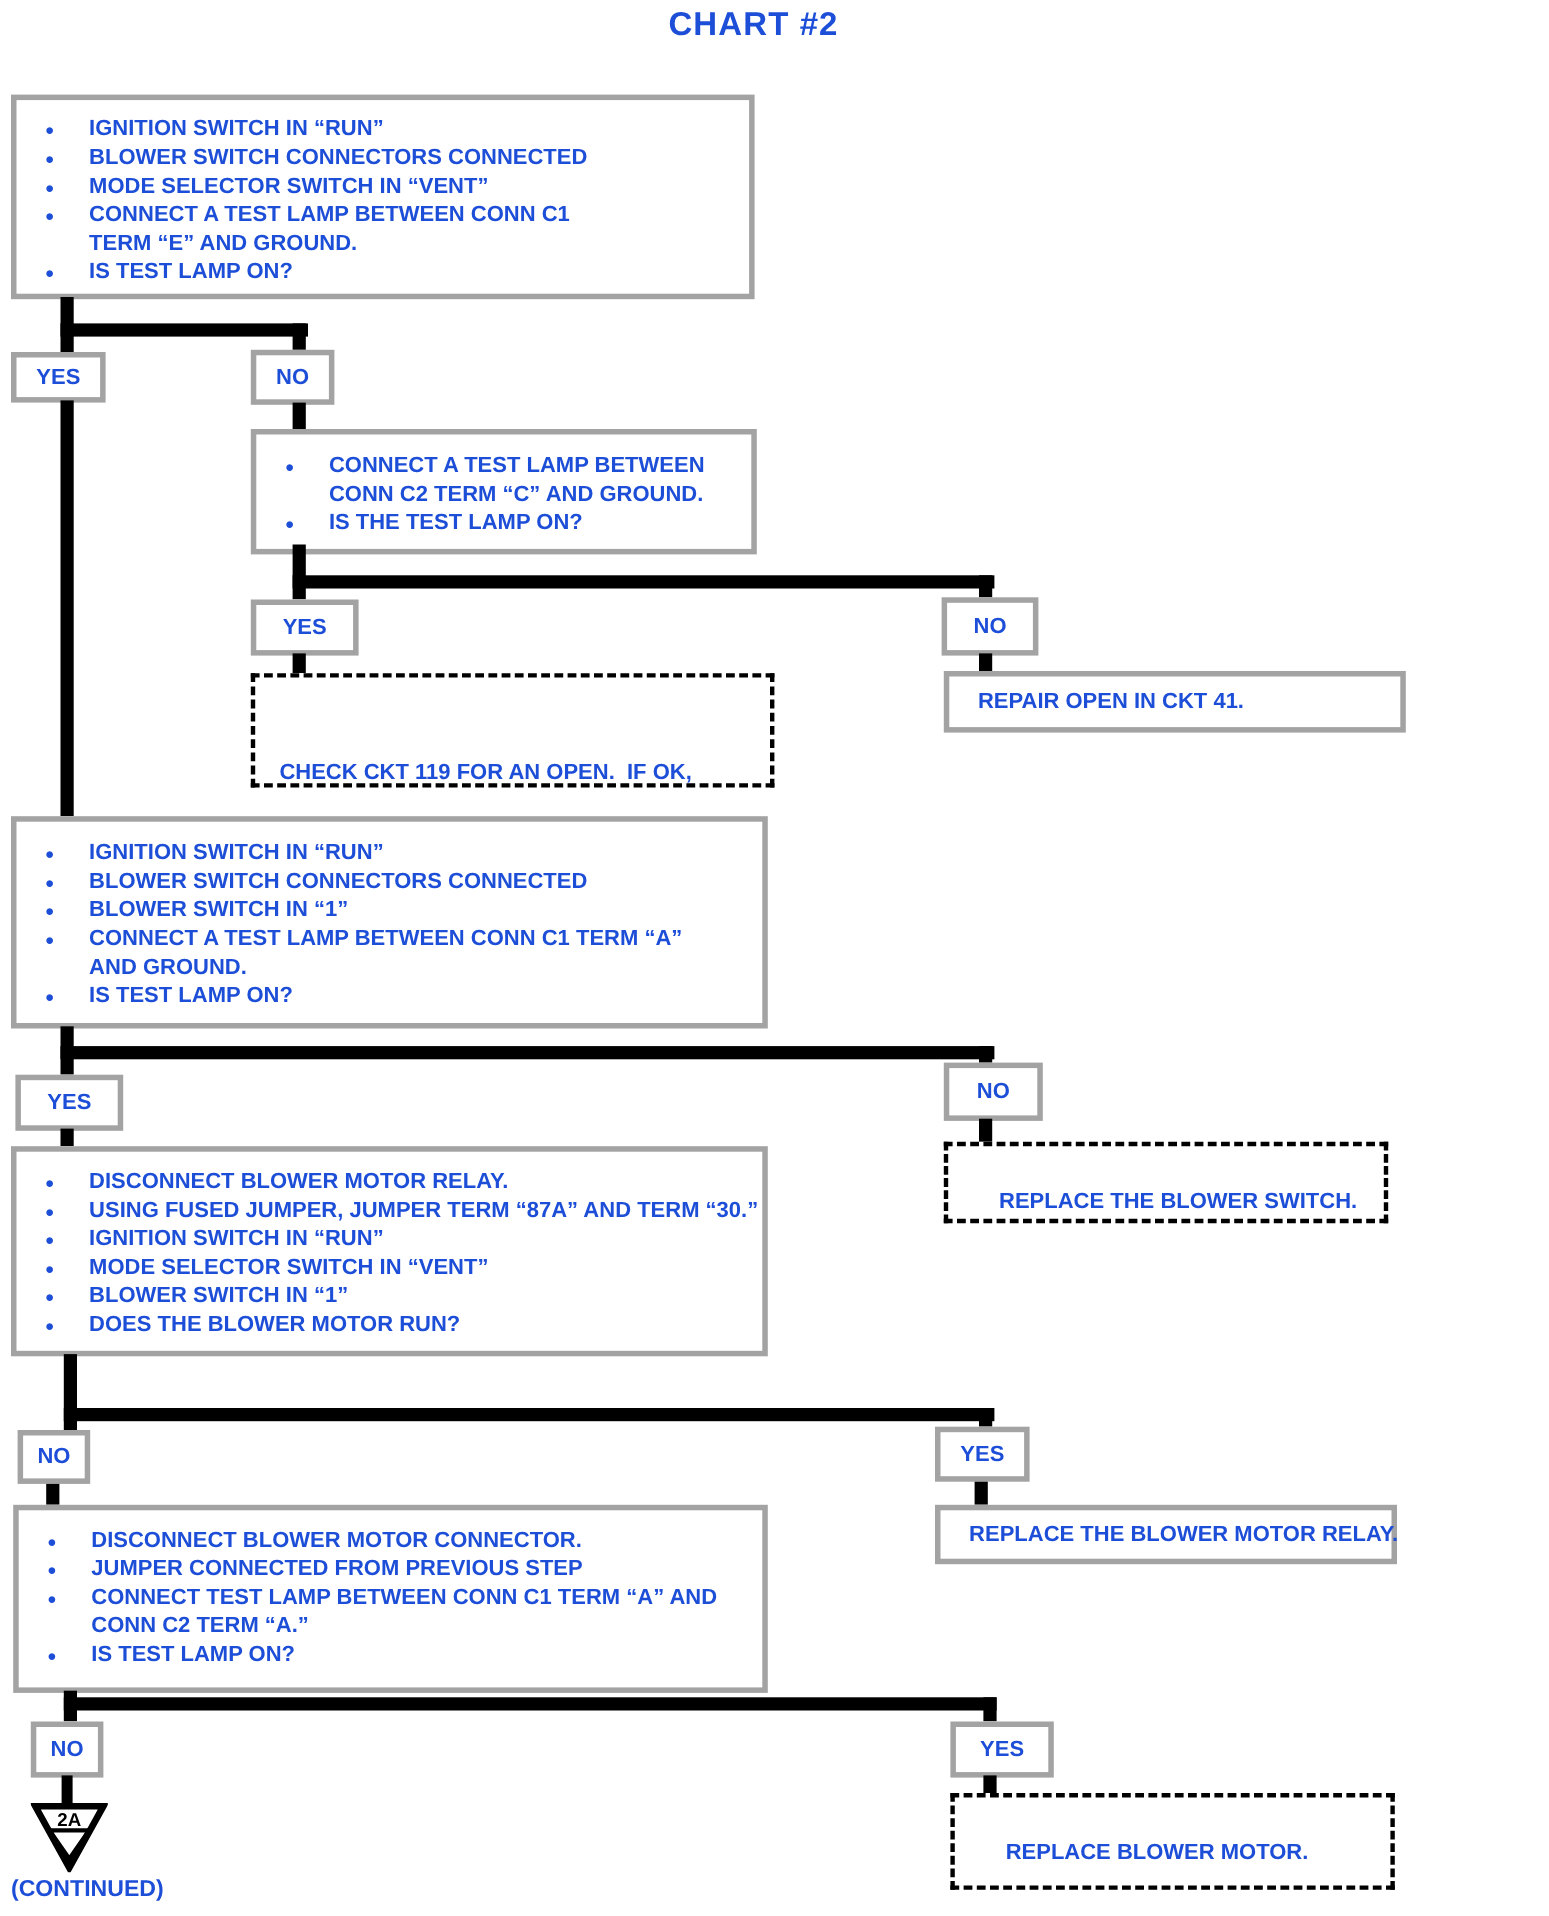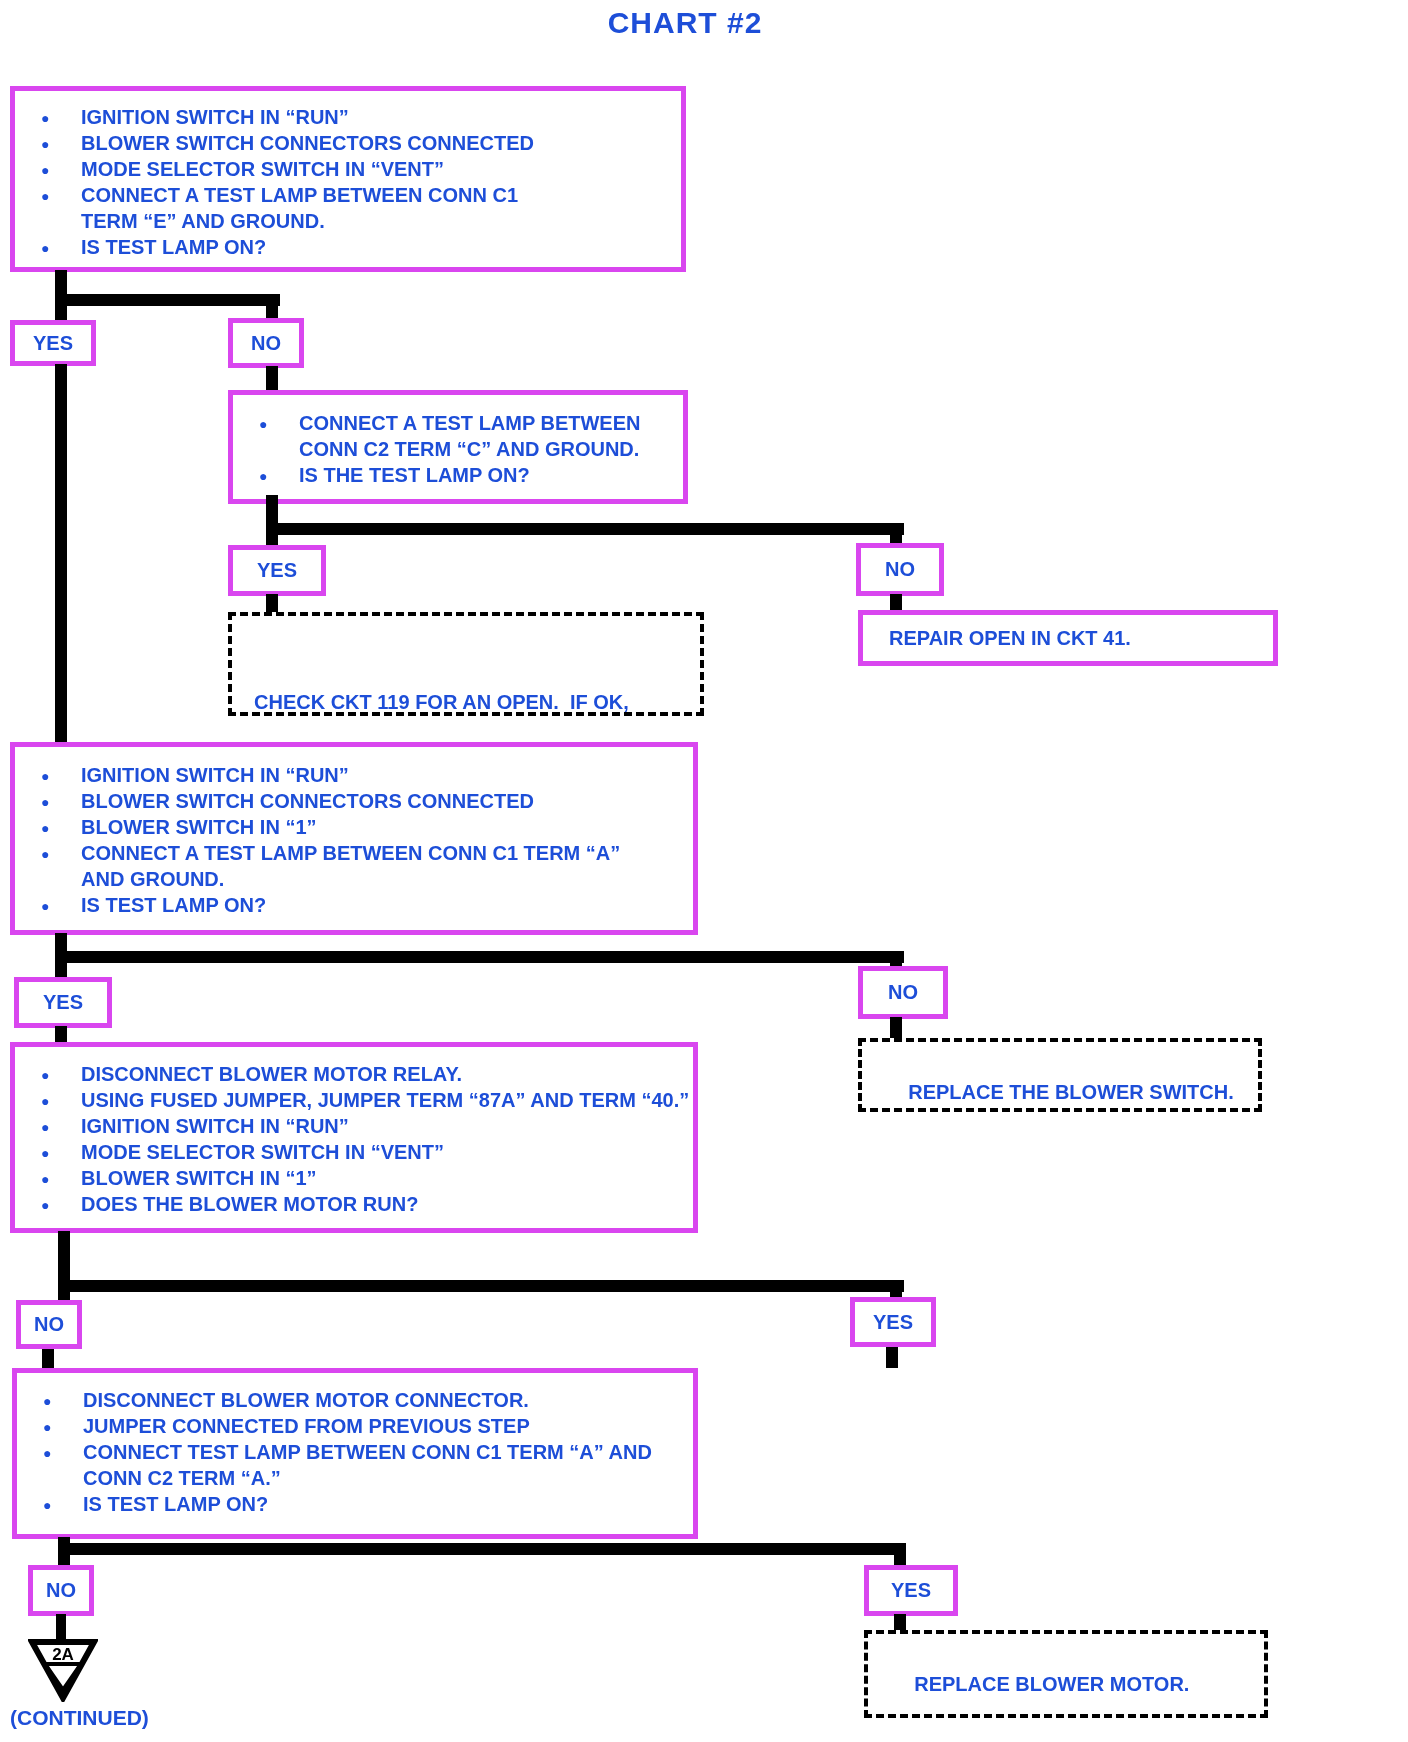--- a/index.html
+++ b/index.html
@@ -3,21 +3,21 @@
 <meta charset="utf-8">
 <style>
   html,body{margin:0;padding:0;background:#fff;}
   .canvas{
     position:relative;width:1408px;height:1742px;background:#ffffff;
     font-family:"Liberation Sans",sans-serif;font-weight:bold;color:#1d4ed8;
     overflow:hidden;
   }
   .title{position:absolute;left:0;top:6px;width:1370px;text-align:center;font-size:30px;letter-spacing:1px;}
   .subtitle{position:absolute;left:0;top:44px;width:1370px;text-align:center;font-size:24px;}
-  .box{position:absolute;border:5px solid #d946ef;background:#fff;box-sizing:border-box;}
+  .box{position:absolute;border:5px solid #a3a3a3;background:#fff;box-sizing:border-box;}
   .dashedbox{position:absolute;border:4px dashed #000;background:#fff;box-sizing:border-box;}
   .wire{position:absolute;background:#000;}
   .step{font-size:20px;line-height:26px;padding:13px 6px 0 66px;}
   .li{position:relative;white-space:pre;}
   .li::before{content:"●";position:absolute;left:-40px;top:1px;font-size:14px;}
   .li.cont::before{content:none;}
   .tag{display:flex;align-items:center;justify-content:center;font-size:20px;}
   .term{font-size:20px;display:flex;align-items:center;white-space:pre;}
   .term-pad{padding-left:26px;}
   .dterm{font-size:20px;white-space:pre;padding:16px 0 0 24px;}
@@ -106,41 +106,44 @@
 
   <div class="wire" style="left:890px;top:1017px;width:12px;height:21px;"></div>
   <div class="wire" style="left:55px;top:1026px;width:12px;height:16px;"></div>
 
   <div class="dashedbox dterm" style="left:858px;top:1038px;width:404px;height:74px;">
     <span>REPLACE THE BLOWER SWITCH.</span>
   </div>
 
   <div class="box step" style="left:10px;top:1042px;width:688px;height:191px;padding-top:14px;">
     <div class="li">DISCONNECT BLOWER MOTOR RELAY.</div>
-    <div class="li">USING FUSED JUMPER, JUMPER TERM “87A” AND TERM “40.”</div>
+    <div class="li">USING FUSED JUMPER, JUMPER TERM “87A” AND TERM “30.”</div>
     <div class="li">IGNITION SWITCH IN “RUN”</div>
     <div class="li">MODE SELECTOR SWITCH IN “VENT”</div>
     <div class="li">BLOWER SWITCH IN “1”</div>
     <div class="li">DOES THE BLOWER MOTOR RUN?</div>
   </div>
 
   <div class="wire" style="left:58px;top:1231px;width:12px;height:69px;"></div>
   <div class="wire" style="left:58px;top:1280px;width:846px;height:12px;"></div>
   <div class="wire" style="left:890px;top:1280px;width:12px;height:17px;"></div>
 
   <div class="box tag" style="left:16px;top:1300px;width:66px;height:49px;">
       <span>NO</span>
     </div>
   <div class="box tag" style="left:850px;top:1297px;width:86px;height:50px;">
       <span>YES</span>
     </div>
 
   <div class="wire" style="left:886px;top:1347px;width:12px;height:21px;"></div>
   <div class="wire" style="left:42px;top:1349px;width:12px;height:19px;"></div>
 
+  <div class="box term term-pad" style="left:850px;top:1368px;width:420px;height:54px;">
+    <span>REPLACE THE BLOWER MOTOR RELAY.</span>
+  </div>
 
   <div class="box step" style="left:12px;top:1368px;width:686px;height:171px;padding-top:14px;">
     <div class="li">DISCONNECT BLOWER MOTOR CONNECTOR.</div>
     <div class="li">JUMPER CONNECTED FROM PREVIOUS STEP</div>
     <div class="li">CONNECT TEST LAMP BETWEEN CONN C1 TERM “A” AND</div>
     <div class="li cont">CONN C2 TERM “A.”</div>
     <div class="li">IS TEST LAMP ON?</div>
   </div>
 
   <div class="wire" style="left:58px;top:1537px;width:12px;height:28px;"></div>

